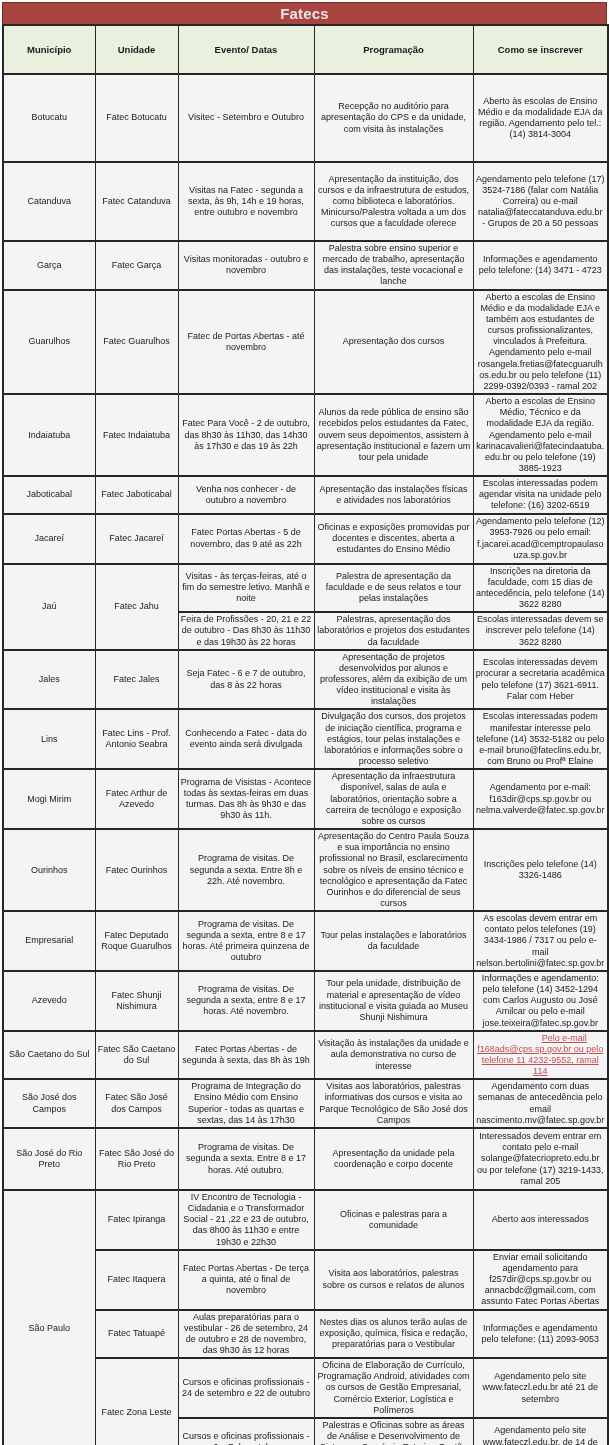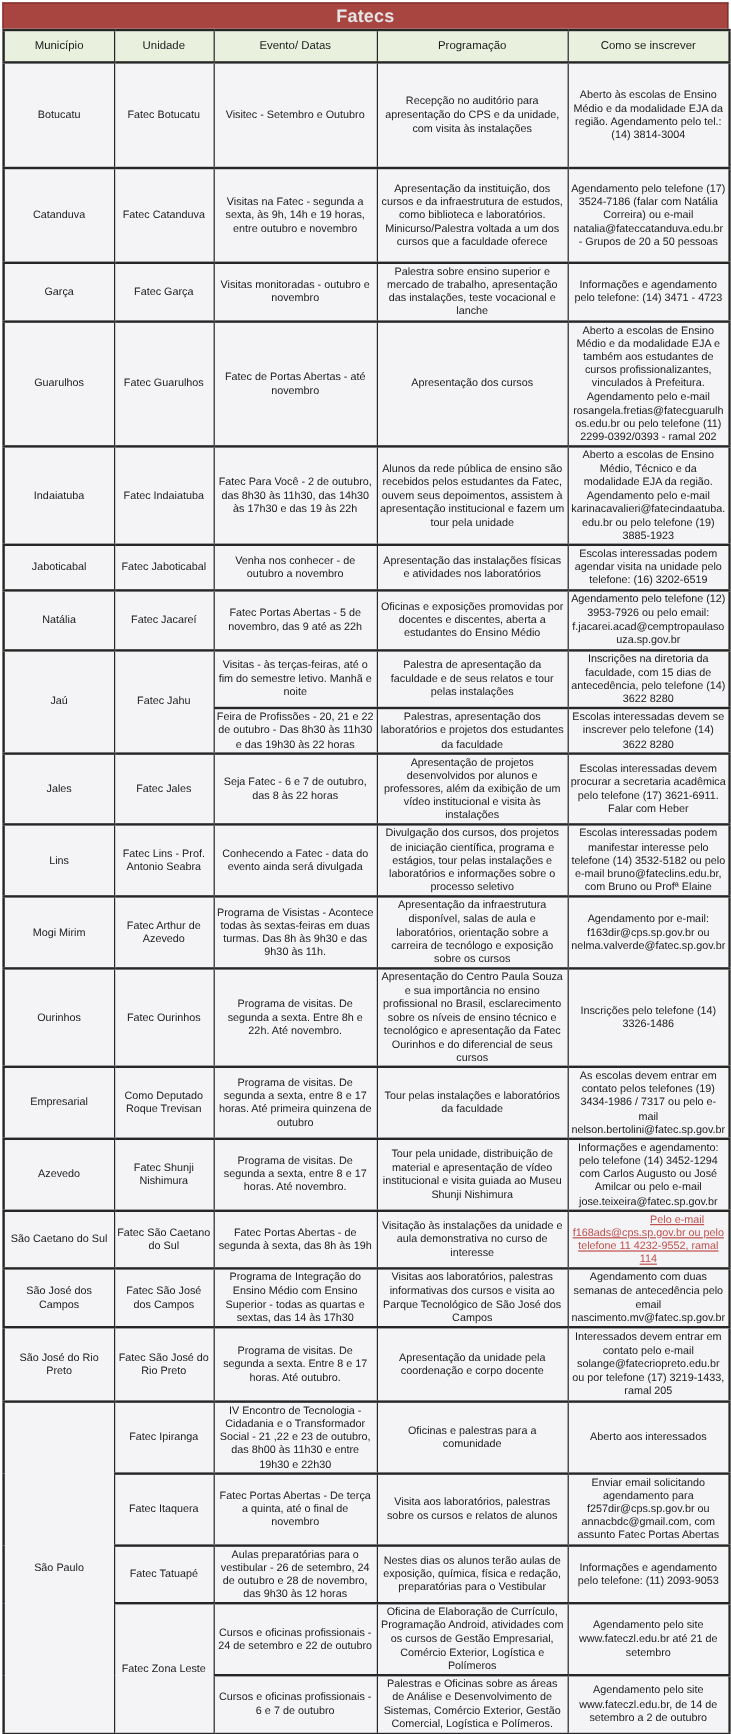--- a/index.html
+++ b/index.html
@@ -39,24 +39,24 @@
     border-bottom:2px solid #262626;
     text-align:center;
     vertical-align:middle;
     padding:1px 2px;
     overflow-wrap:anywhere;
     word-break:break-word;
   }
   table.fatecs{border:2px solid #262626;}
   table.fatecs th{
     background:#E9F1DE;
-    font-weight:normal;
+    font-weight:bold;
     font-size:9.5px;
     height:13px;
-    padding:6px 2px;
+    padding:17px 2px;
   }
   table.fatecs td{
     font-size:9px;
     line-height:1.24;
   }
   td.small{font-size:7.8px;line-height:1.2;}
   td a{
     color:#C0504D;
     margin-left:48px;
   }
@@ -123,21 +123,21 @@
           <td>Aberto a escolas de Ensino Médio, Técnico e da modalidade EJA da região. Agendamento pelo  e-mail karinacavalieri@fatecindaatuba.edu.br ou pelo telefone (19) 3885-1923</td>
         </tr>
         <tr style="height: 35px;">
           <td>Jaboticabal</td>
           <td>Fatec Jaboticabal</td>
           <td>Venha nos conhecer - de outubro a novembro</td>
           <td>Apresentação das instalações físicas e atividades nos laboratórios</td>
           <td>Escolas interessadas podem agendar  visita na unidade pelo telefone: (16) 3202-6519</td>
         </tr>
         <tr style="height: 50px;">
-          <td>Natália</td>
+          <td>Jacareí</td>
           <td>Fatec  Jacareí</td>
           <td>Fatec Portas Abertas - 5 de novembro, das 9 até as 22h</td>
           <td>Oficinas e exposições promovidas por docentes e discentes, aberta a estudantes do Ensino Médio</td>
           <td>Agendamento pelo telefone (12) 3953-7926 ou pelo email: f.jacarei.acad@cemptropaulasouza.sp.gov.br</td>
         </tr>
         <tr style="height: 46px;">
           <td rowspan="2">Jaú</td>
           <td rowspan="2">Fatec Jahu</td>
           <td>Visitas - às terças-feiras,  até o fim do semestre letivo. Manhã e noite</td>
           <td>Palestra de apresentação da faculdade e de seus relatos e tour pelas instalações</td>
@@ -171,21 +171,21 @@
         </tr>
         <tr style="height: 71px;">
           <td>Ourinhos</td>
           <td>Fatec Ourinhos</td>
           <td class="small">Programa de visitas. De segunda a sexta. Entre 8h e 22h. Até novembro.</td>
           <td>Apresentação do Centro Paula Souza e sua importância no ensino profissional no Brasil, esclarecimento sobre os níveis de ensino técnico e tecnológico e apresentação da Fatec Ourinhos e do diferencial de seus cursos</td>
           <td>Inscrições pelo telefone (14) 3326-1486</td>
         </tr>
         <tr style="height: 59px;">
           <td>Empresarial</td>
-          <td>Como Deputado Roque Trevisan</td>
+          <td>Fatec Deputado Roque Guarulhos</td>
           <td>Programa de visitas. De segunda a sexta, entre 8 e 17 horas. Até primeira quinzena de outubro</td>
           <td>Tour pelas instalações e laboratórios da faculdade</td>
           <td>As escolas devem entrar em contato pelos  telefones (19) 3434-1986 / 7317 ou pelo e-mail nelson.bertolini@fatec.sp.gov.br</td>
         </tr>
         <tr style="height: 53px;">
           <td>Azevedo</td>
           <td>Fatec Shunji Nishimura</td>
           <td>Programa de visitas.  De segunda a sexta, entre 8 e 17 horas. Até novembro.</td>
           <td>Tour pela unidade, distribuição de material e apresentação de vídeo institucional e visita guiada ao Museu Shunji Nishimura</td>
           <td>Informações e agendamento: pelo telefone (14) 3452-1294 com  Carlos Augusto ou José Amilcar ou pelo e-mail jose.teixeira@fatec.sp.gov.br</td>

